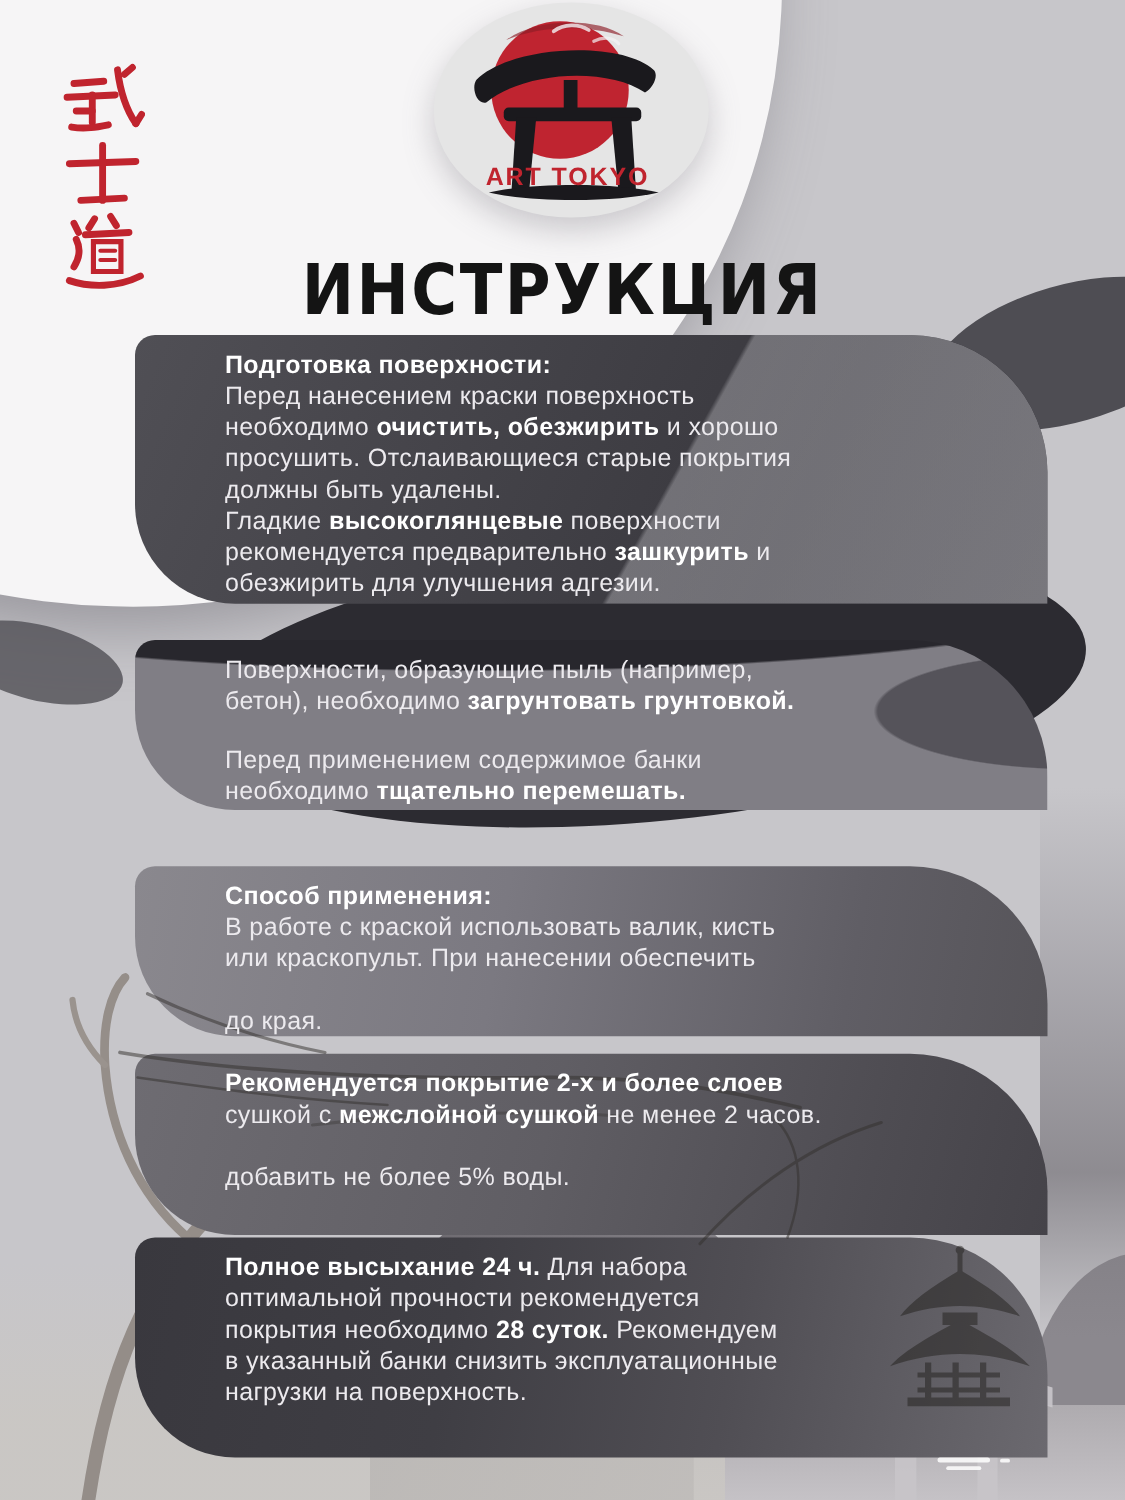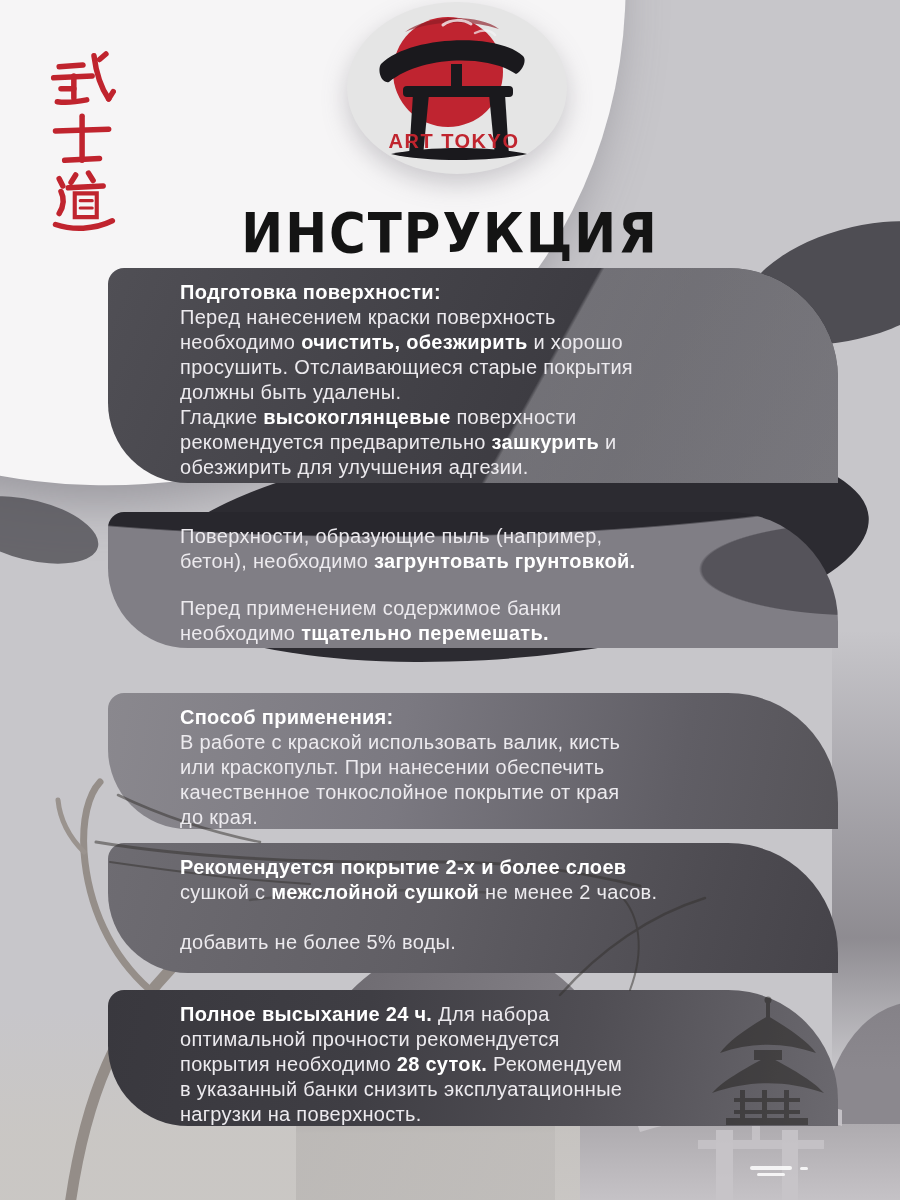--- a/index.html
+++ b/index.html
@@ -49,23 +49,23 @@
   .b1{top:268px;height:215px;
       background:linear-gradient(113deg,#504f55 0%,#434248 40%,#39383e 72%,#3c3b41 100%);}
   .b1::after{content:'';position:absolute;inset:0;border-radius:inherit;z-index:1;
       background:linear-gradient(119deg,rgba(236,235,240,0) 58%,rgba(236,235,240,.30) 58.5%,rgba(236,235,240,.34) 100%);}
   .b2{top:512px;height:136px;
       background:radial-gradient(150% 120% at 38% -45%,#28272d 0 52%,rgba(40,39,45,0) 53%),
                  radial-gradient(45% 70% at 103% 42%,#55535a 0 48%,rgba(85,83,90,0) 49%),
                  linear-gradient(#807e85,#807e85);}
   .b3{top:677px;height:136px;
       background:linear-gradient(100deg,#8a888e 0%,#7b7981 40%,#605e65 78%,#565459 100%);margin-top:16px;}
-  .b4{top:843px;height:130px;
+  .b4{top:843px;height:145px;
       background:linear-gradient(105deg,#6e6c72 0%,#605e64 45%,#4e4c52 80%,#454349 100%);}
-  .b5{top:990px;height:136px;
+  .b5{top:990px;height:176px;
       background:linear-gradient(100deg,#39383e 0%,#3f3e44 35%,#504e54 65%,#6b696f 100%);}
 
   .overlay{left:0;top:0;width:900px;height:1200px;pointer-events:none;}
 </style>
 </head>
 <body>
 
 <div class="abs swoosh"></div>
 <div class="abs dark-wave"></div>
 <div class="abs dark-bowl"></div>
@@ -142,21 +142,21 @@
 
 <main>
     <section class="block b1">
       <p><span class="bd">Подготовка поверхности:</span><br><span>Перед нанесением краски поверхность</span><br><span>необходимо </span><span class="bd">очистить, обезжирить</span><span> и хорошо</span><br><span>просушить. Отслаивающиеся старые покрытия</span><br><span>должны быть удалены.</span><br><span>Гладкие </span><span class="bd">высокоглянцевые</span><span> поверхности</span><br><span>рекомендуется предварительно </span><span class="bd">зашкурить</span><span> и</span><br><span>обезжирить для улучшения адгезии.</span></p>
     </section>
     <section class="block b2">
       <p><span>Поверхности, образующие пыль (например,</span><br><span>бетон), необходимо </span><span class="bd">загрунтовать грунтовкой.</span></p>
       <p><span>Перед применением содержимое банки</span><br><span>необходимо </span><span class="bd">тщательно перемешать.</span></p>
     </section>
     <section class="block b3">
-      <p><span class="bd">Способ применения:</span><br><span>В работе с краской использовать валик, кисть</span><br><span>или краскопульт. При нанесении обеспечить</span><br><span>качественное тонкослойное покрытие от края</span><br><span>до края.</span></p>
+      <p><span class="bd">Способ применения:</span><br><span>В работе с краской использовать валик, кисть</span><br><span>или краскопульт. При нанесении обеспечить</span><br><br><span>до края.</span></p>
     </section>
     <section class="block b4">
       <p><span class="bd">Рекомендуется покрытие 2-х и более слоев</span><br><span>сушкой с </span><span class="bd">межслойной сушкой</span><span> не менее 2 часов.</span><br><br><span>добавить не более 5% воды.</span></p>
     </section>
     <section class="block b5">
       <p><span class="bd">Полное высыхание 24 ч.</span><span> Для набора</span><br><span>оптимальной прочности рекомендуется</span><br><span>покрытия необходимо </span><span class="bd">28 суток.</span><span> Рекомендуем</span><br><span>в указанный банки снизить эксплуатационные</span><br><span>нагрузки на поверхность.</span></p>
     </section>
   </main>
 
 <svg class="abs overlay" viewBox="0 0 900 1200" fill="none" stroke-linecap="round">

